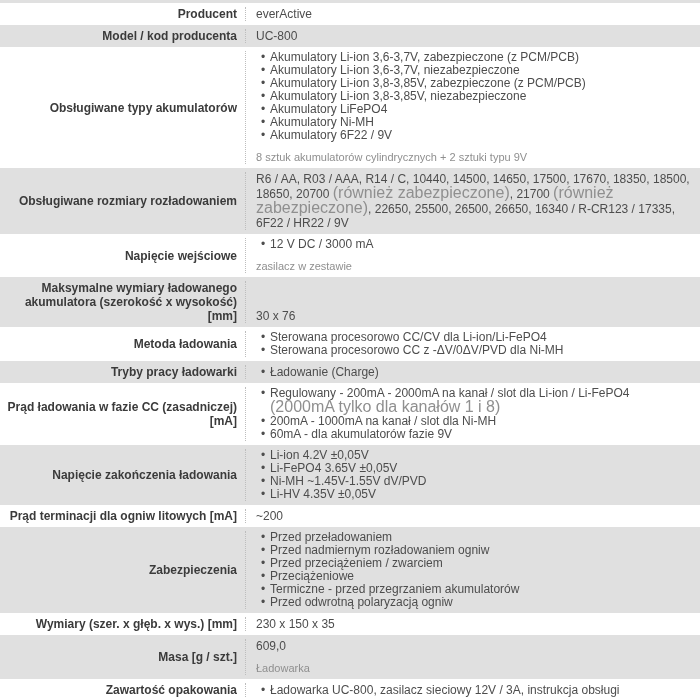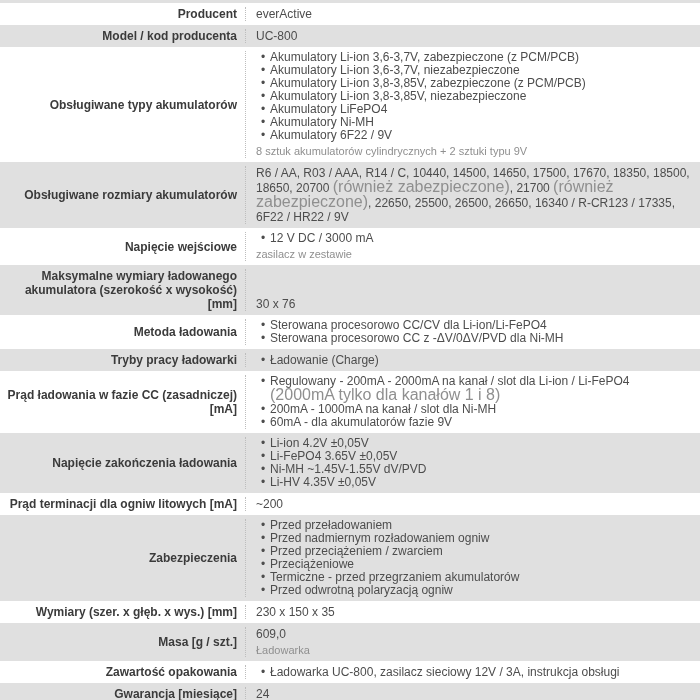--- a/index.html
+++ b/index.html
@@ -73,21 +73,21 @@
     text-align: center;
     font-size: 12px;
     line-height: 13px;
     color: #4d4d4d;
   }
   .bullet-text {
     flex: 1 1 auto;
     line-height: 13px;
   }
   .note {
-    margin-top: 3px;
+    margin-top: 9px;
     font-size: 11px;
     line-height: 13px;
     color: #8f8f8f;
   }
   .small {
     font-size: 16px;
     color: #8f8f8f;
   }
 </style>
 </head>
@@ -136,21 +136,21 @@
             <span class="bullet-text">Akumulatory Ni-MH</span>
           </div>
           <div class="bullet-line">
             <span class="bullet-dot">•</span>
             <span class="bullet-text">Akumulatory 6F22 / 9V</span>
           </div>
           <div class="note">8 sztuk akumulatorów cylindrycznych + 2 sztuki typu 9V</div>
         </div>
       </div>
       <div class="row alt">
-        <div class="cell-label">Obsługiwane rozmiary akumulatorów</div>
+        <div class="cell-label">Obsługiwane rozmiary rozładowaniem</div>
         <div class="cell-value">
           <div class="vtext"><span>R6 / AA, R03 / AAA, R14 / C, 10440, 14500, 14650, 17500, 17670, 18350, 18500, 18650, 20700 </span><span class="small">(również zabezpieczone)</span><span>, 21700 </span><span class="small">(również zabezpieczone)</span><span>, 22650, 25500, 26500, 26650, 16340 / R-CR123 / 17335, 6F22 / HR22 / 9V</span></div>
         </div>
       </div>
       <div class="row">
         <div class="cell-label">Napięcie wejściowe</div>
         <div class="cell-value">
           <div class="bullet-line">
             <span class="bullet-dot">•</span>
             <span class="bullet-text">12 V DC / 3000 mA</span>

